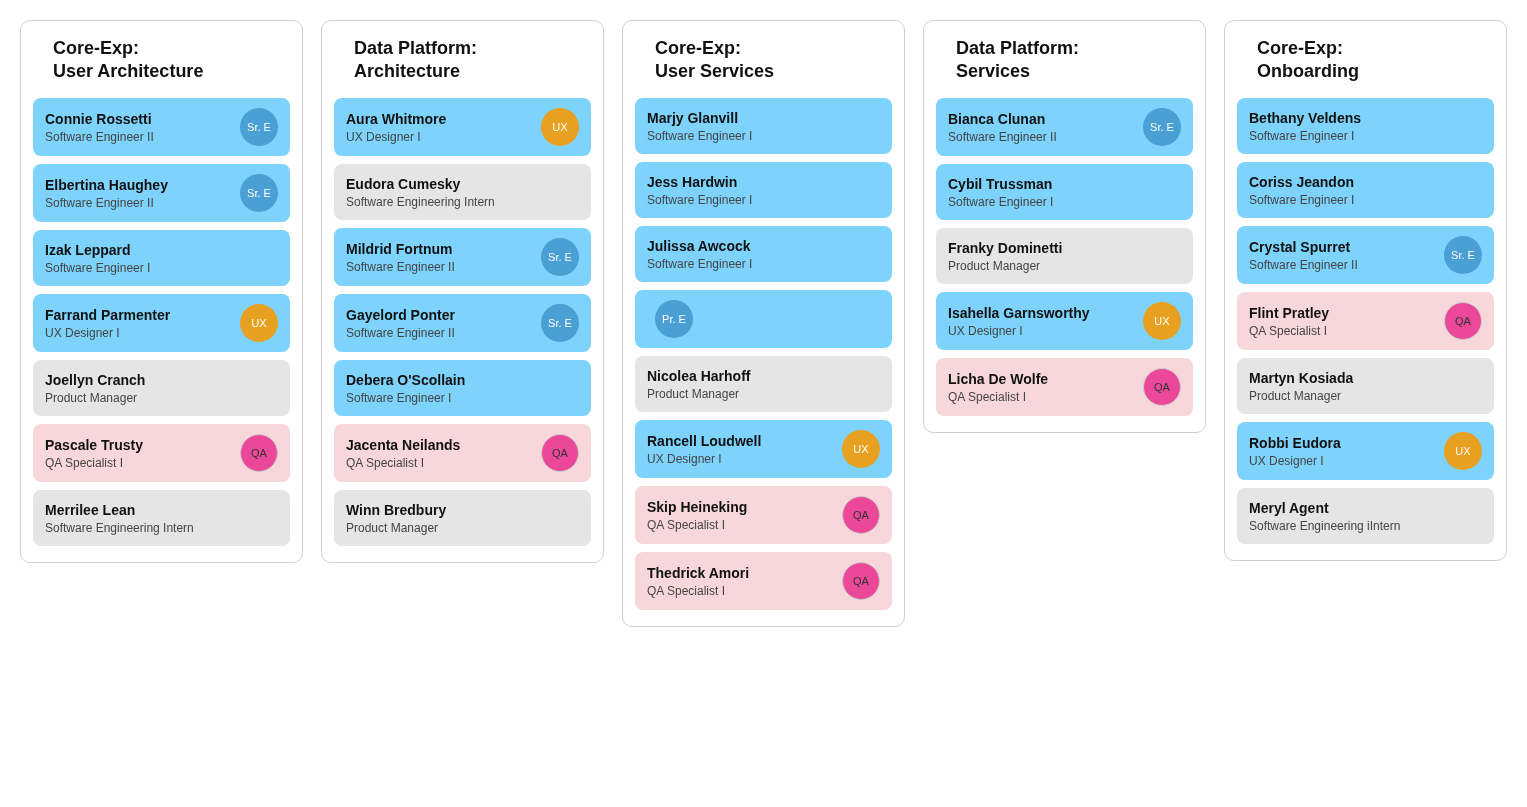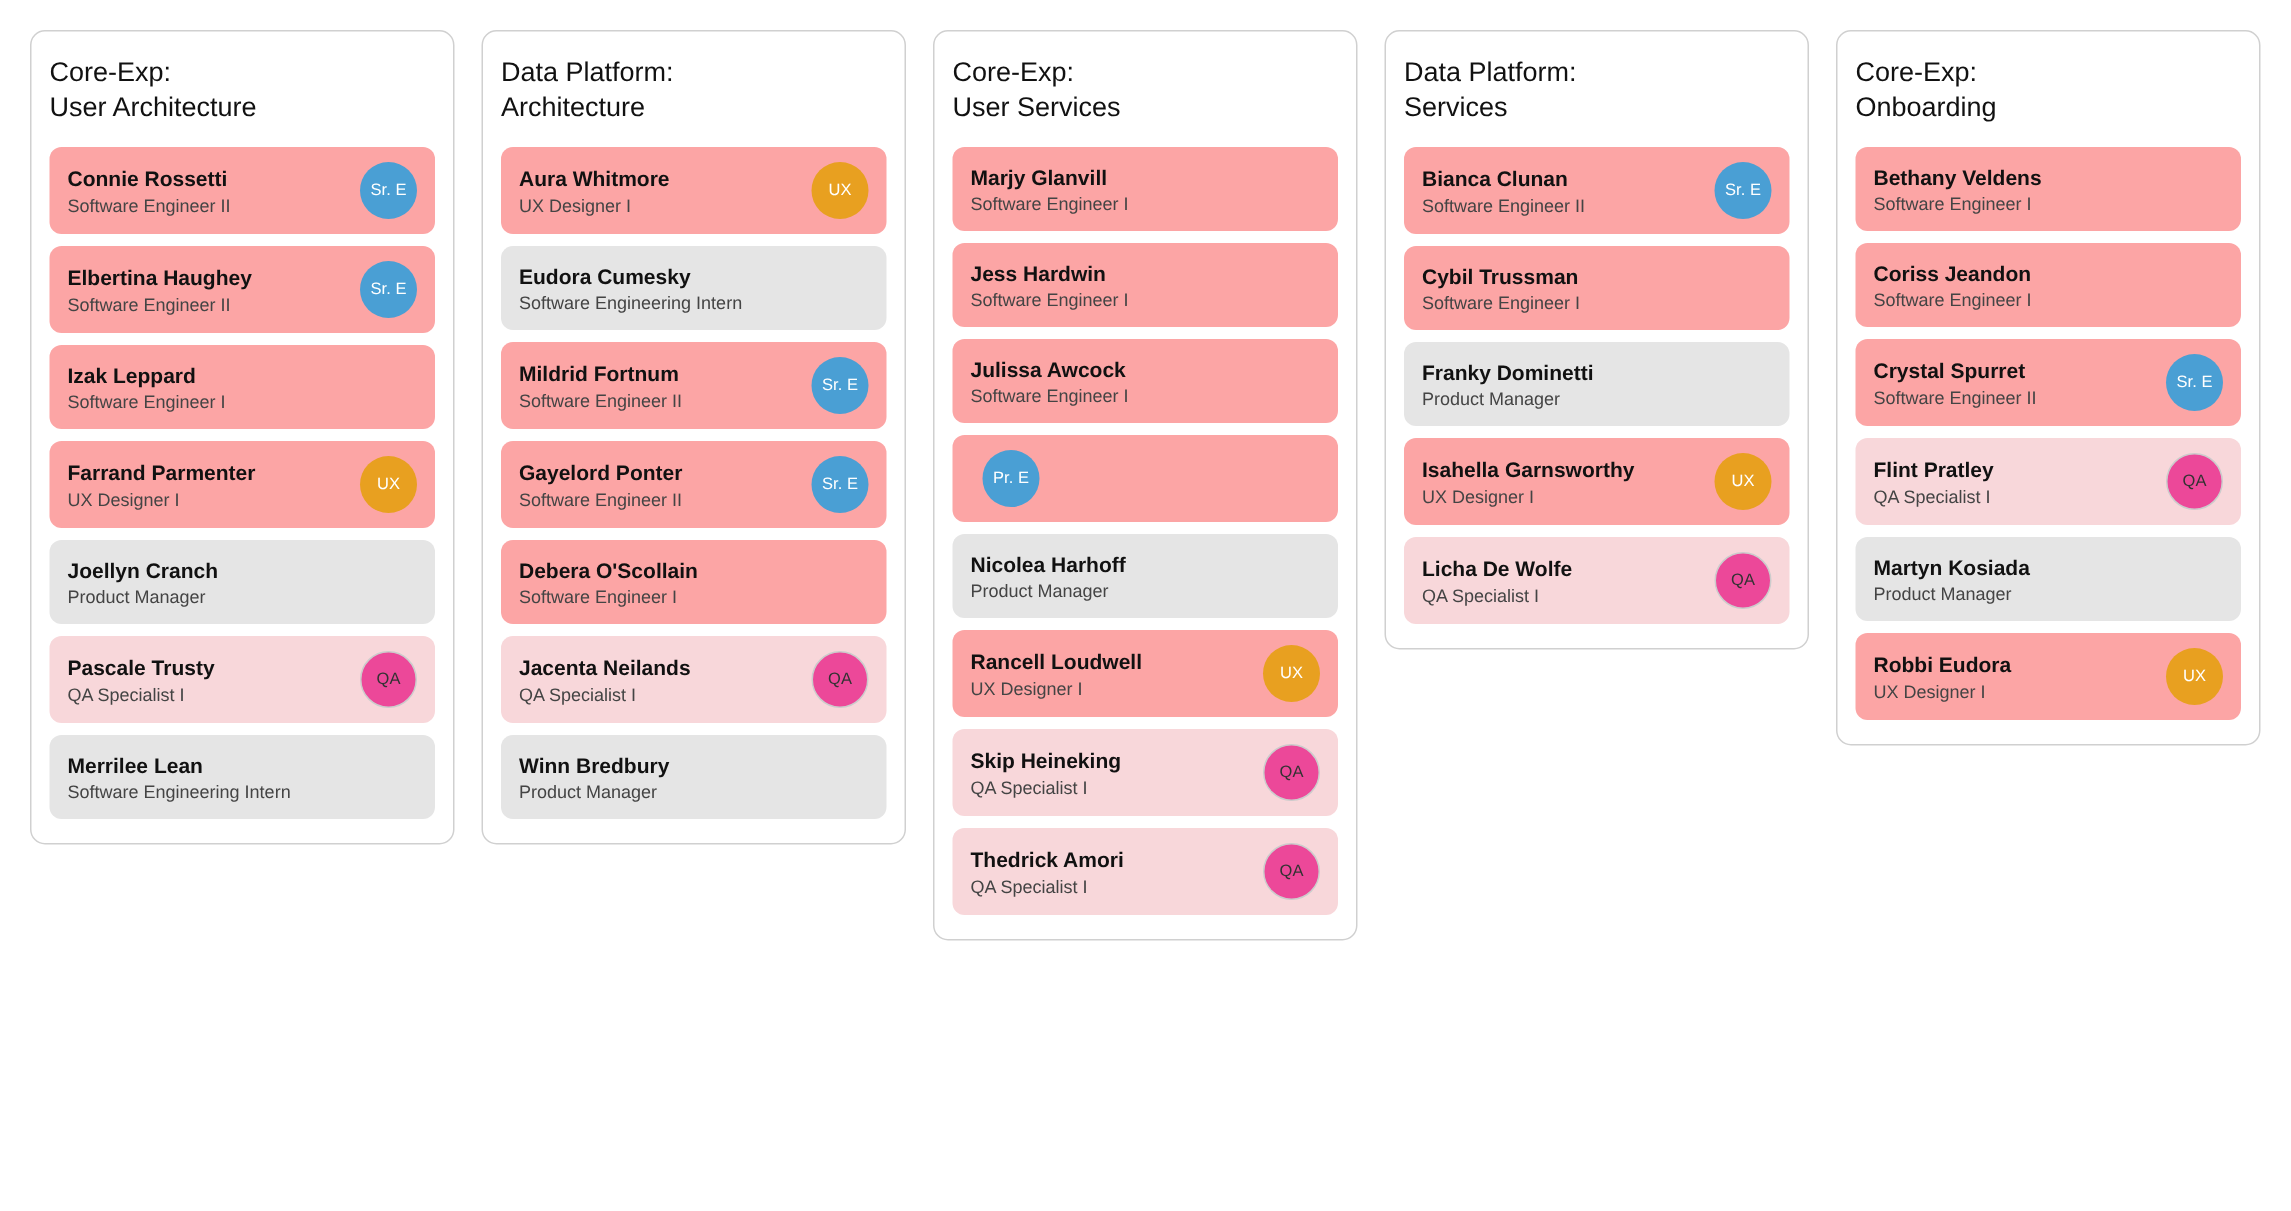--- a/index.html
+++ b/index.html
@@ -16,40 +16,41 @@
     }
     .column {
       flex: 1;
       border: 1.5px solid #d0d0d0;
       border-radius: 10px;
       padding: 16px 12px;
       background: #fff;
     }
     .column-title {
       font-size: 18px;
-      font-weight: 400;
+      font-weight: 700;
       margin-bottom: 14px;
       line-height: 1.3;
       color: #111;
+      margin-left: 20px;
     }
     .cards-list {
       display: flex;
       flex-direction: column;
       gap: 8px;
     }
     .card {
       border-radius: 8px;
       padding: 10px 12px;
       display: flex;
       align-items: center;
       justify-content: space-between;
       min-height: 56px;
       position: relative;
     }
-    .card.blue { background: #fca5a5; justify-content: space-between; }
+    .card.blue { background: #7dd3fc; justify-content: space-between; }
     .card.green { background: #e5e5e5; }
     .card.pink { background: #f8d7da; }
     .card.yellow { background: #e5e5e5; }
     .card-info { flex: 1; }
     .card-name {
       font-size: 14px;
       font-weight: 600;
       color: #111;
       line-height: 1.3;
     }
@@ -306,15 +307,21 @@
             <div class="card-role">Product Manager</div>
           </div>
         </div>
         <div class="card blue">
           <div class="card-info">
             <div class="card-name">Robbi Eudora</div>
             <div class="card-role">UX Designer I</div>
           </div>
           <div class="badge orange-badge">UX</div>
         </div>
+        <div class="card yellow">
+          <div class="card-info">
+            <div class="card-name">Meryl Agent</div>
+            <div class="card-role">Software Engineering iIntern</div>
+          </div>
+        </div>
       </div>
     </div>
   </div>
 
 </body></html>

